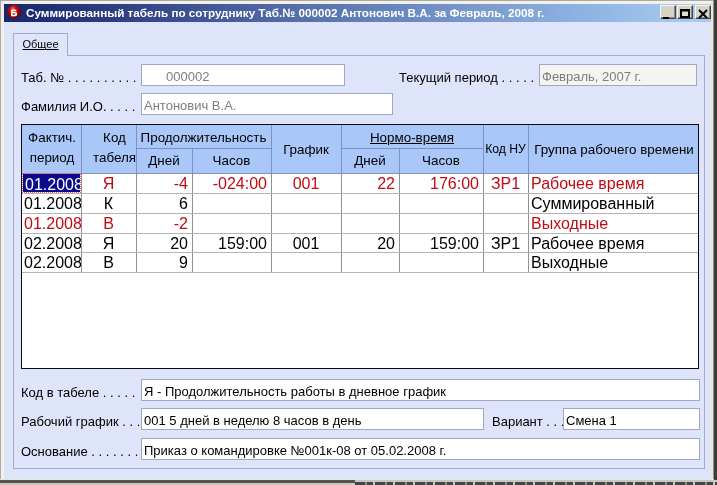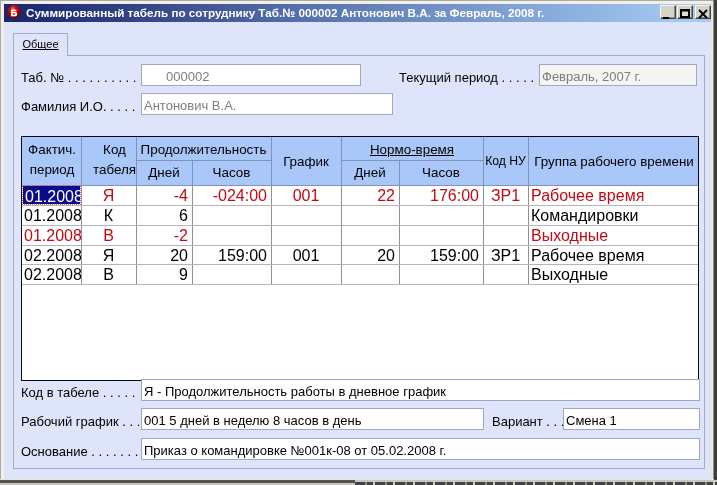--- a/index.html
+++ b/index.html
@@ -34,21 +34,21 @@
   text-align:center; line-height:20px; }
 #panel { left:13px; top:55px; width:692px; height:414px;
   border:1px solid #A3ADC8; z-index:1; }
 .lbl { position:absolute; font-size:13px; color:#000; height:22px;
   line-height:24px; width:118px; white-space:nowrap; overflow:hidden; z-index:2; }
 .inp { position:absolute; height:22px; background:#fff;
   border:1px solid #A0A6C4; font-size:13px; line-height:24px;
   padding-left:2px; white-space:nowrap; overflow:hidden; z-index:2; color:#000; }
 .gray { color:#7E7E7E; }
 #tbl { left:21px; top:124px; width:678px; height:245px; background:#fff;
-  border:1px solid #0A0A14; z-index:2;margin-top:12px; }
+  border:1px solid #0A0A14; z-index:2; }
 #thead { position:absolute; left:0; top:0; width:676px; height:48px;
   background:#A9C7F8; }
 .hc { position:absolute; font-size:13.4px; color:#000; text-align:center;
   white-space:nowrap; overflow:hidden; }
 .hgv { position:absolute; width:1px; background:#7E92BA; }
 .hgh { position:absolute; height:1px; background:#7E92BA; }
 .gv { position:absolute; width:1px; background:#909095; }
 .gh { position:absolute; left:0; width:676px; height:1px; background:#B5B5B5; }
 .dc { position:absolute; font-size:16px; color:#000; white-space:nowrap;
   overflow:hidden; }
@@ -78,21 +78,21 @@
       <rect x="2" y="1" width="10" height="9" fill="#000"></rect>
       <rect x="4" y="3.5" width="6" height="4.5" fill="#E2DED2"></rect>
     </svg></div>
 <div class="wbtn" style="left:695px;"><svg width="14" height="12" viewBox="0 0 14 12">
       <path d="M3 2 L11 10 M11 2 L3 10" stroke="#000" stroke-width="1.9"></path>
     </svg></div>
 <div class="abs" id="panel"></div>
 <div class="abs" id="tab">Общее</div>
 
 <div class="lbl" style="left:21px;top:66px;">Таб. № . . . . . . . . . . . . .</div>
-<div class="inp gray" style="left:141px;top:64px;width:220px;padding-left:24px;">000002</div>
+<div class="inp gray" style="left:141px;top:64px;width:204px;padding-left:24px;">000002</div>
 <div class="lbl" style="left:399px;top:66px;width:140px;">Текущий период . . . . . . . .</div>
 <div class="inp gray" style="left:539px;top:64px;width:158px;background:#F4F4F0;">Февраль, 2007 г.</div>
 <div class="lbl" style="left:21px;top:95px;">Фамилия И.О. . . . . . . . . .</div>
 <div class="inp gray" style="left:141px;top:93px;width:252px;">Антонович В.А.</div>
 
 <div id="tbl" class="abs">
 <div id="thead"></div>
 <div class="hc" style="left:0px;top:0;width:60px;height:48px;padding-top:3px;line-height:19.5px;">Фактич.<br>период</div>
 <div class="hc" style="left:59px;top:0;width:55px;height:48px;padding-top:3px;line-height:19.5px;padding-left:12px;">Код<br>табеля</div>
 <div class="hc" style="left:114px;top:0px;width:135px;height:23px;line-height:25px;">Продолжительность</div>
@@ -133,21 +133,21 @@
 <div class="dc red" style="left:114px;top:48px;width:56px;height:20px;text-align:right;padding-right:4px;line-height:22px;">-4</div>
 <div class="dc red" style="left:170px;top:48px;width:79px;height:20px;text-align:right;padding-right:4px;line-height:22px;">-024:00</div>
 <div class="dc red" style="left:249px;top:48px;width:70px;height:20px;text-align:center;line-height:22px;">001</div>
 <div class="dc red" style="left:319px;top:48px;width:58px;height:20px;text-align:right;padding-right:4px;line-height:22px;">22</div>
 <div class="dc red" style="left:377px;top:48px;width:84px;height:20px;text-align:right;padding-right:4px;line-height:22px;">176:00</div>
 <div class="dc red" style="left:461px;top:48px;width:45px;height:20px;text-align:center;line-height:22px;">ЗР1</div>
 <div class="dc red" style="left:506px;top:48px;width:172px;height:20px;text-align:left;padding-left:3px;line-height:22px;">Рабочее время</div>
 <div class="dc" style="left:0px;top:68px;width:59px;height:20px;text-align:left;padding-left:2px;line-height:21px;">01.2008</div>
 <div class="dc" style="left:59px;top:68px;width:55px;height:20px;text-align:center;line-height:21px;">К</div>
 <div class="dc" style="left:114px;top:68px;width:56px;height:20px;text-align:right;padding-right:4px;line-height:21px;">6</div>
-<div class="dc" style="left:506px;top:68px;width:172px;height:20px;text-align:left;padding-left:3px;line-height:21px;">Командировки</div>
+<div class="dc" style="left:506px;top:68px;width:172px;height:20px;text-align:left;padding-left:3px;line-height:21px;">Суммированный</div>
 <div class="dc red" style="left:0px;top:88px;width:59px;height:20px;text-align:left;padding-left:2px;line-height:22px;">01.2008</div>
 <div class="dc red" style="left:59px;top:88px;width:55px;height:20px;text-align:center;line-height:22px;">В</div>
 <div class="dc red" style="left:114px;top:88px;width:56px;height:20px;text-align:right;padding-right:4px;line-height:22px;">-2</div>
 <div class="dc red" style="left:506px;top:88px;width:172px;height:20px;text-align:left;padding-left:3px;line-height:22px;">Выходные</div>
 <div class="dc" style="left:0px;top:108px;width:59px;height:19px;text-align:left;padding-left:2px;line-height:21px;">02.2008</div>
 <div class="dc" style="left:59px;top:108px;width:55px;height:19px;text-align:center;line-height:21px;">Я</div>
 <div class="dc" style="left:114px;top:108px;width:56px;height:19px;text-align:right;padding-right:4px;line-height:21px;">20</div>
 <div class="dc" style="left:170px;top:108px;width:79px;height:19px;text-align:right;padding-right:4px;line-height:21px;">159:00</div>
 <div class="dc" style="left:249px;top:108px;width:70px;height:19px;text-align:center;line-height:21px;">001</div>
 <div class="dc" style="left:319px;top:108px;width:58px;height:19px;text-align:right;padding-right:4px;line-height:21px;">20</div>

